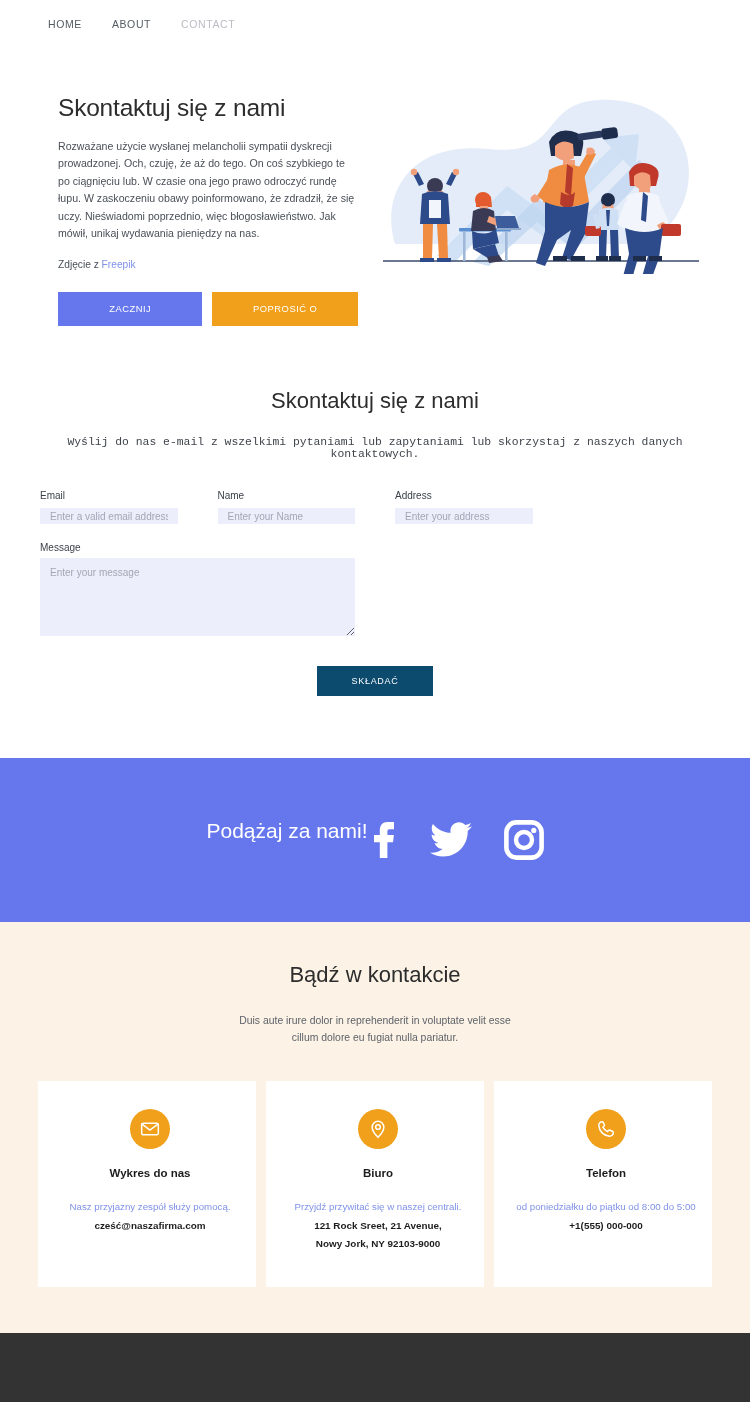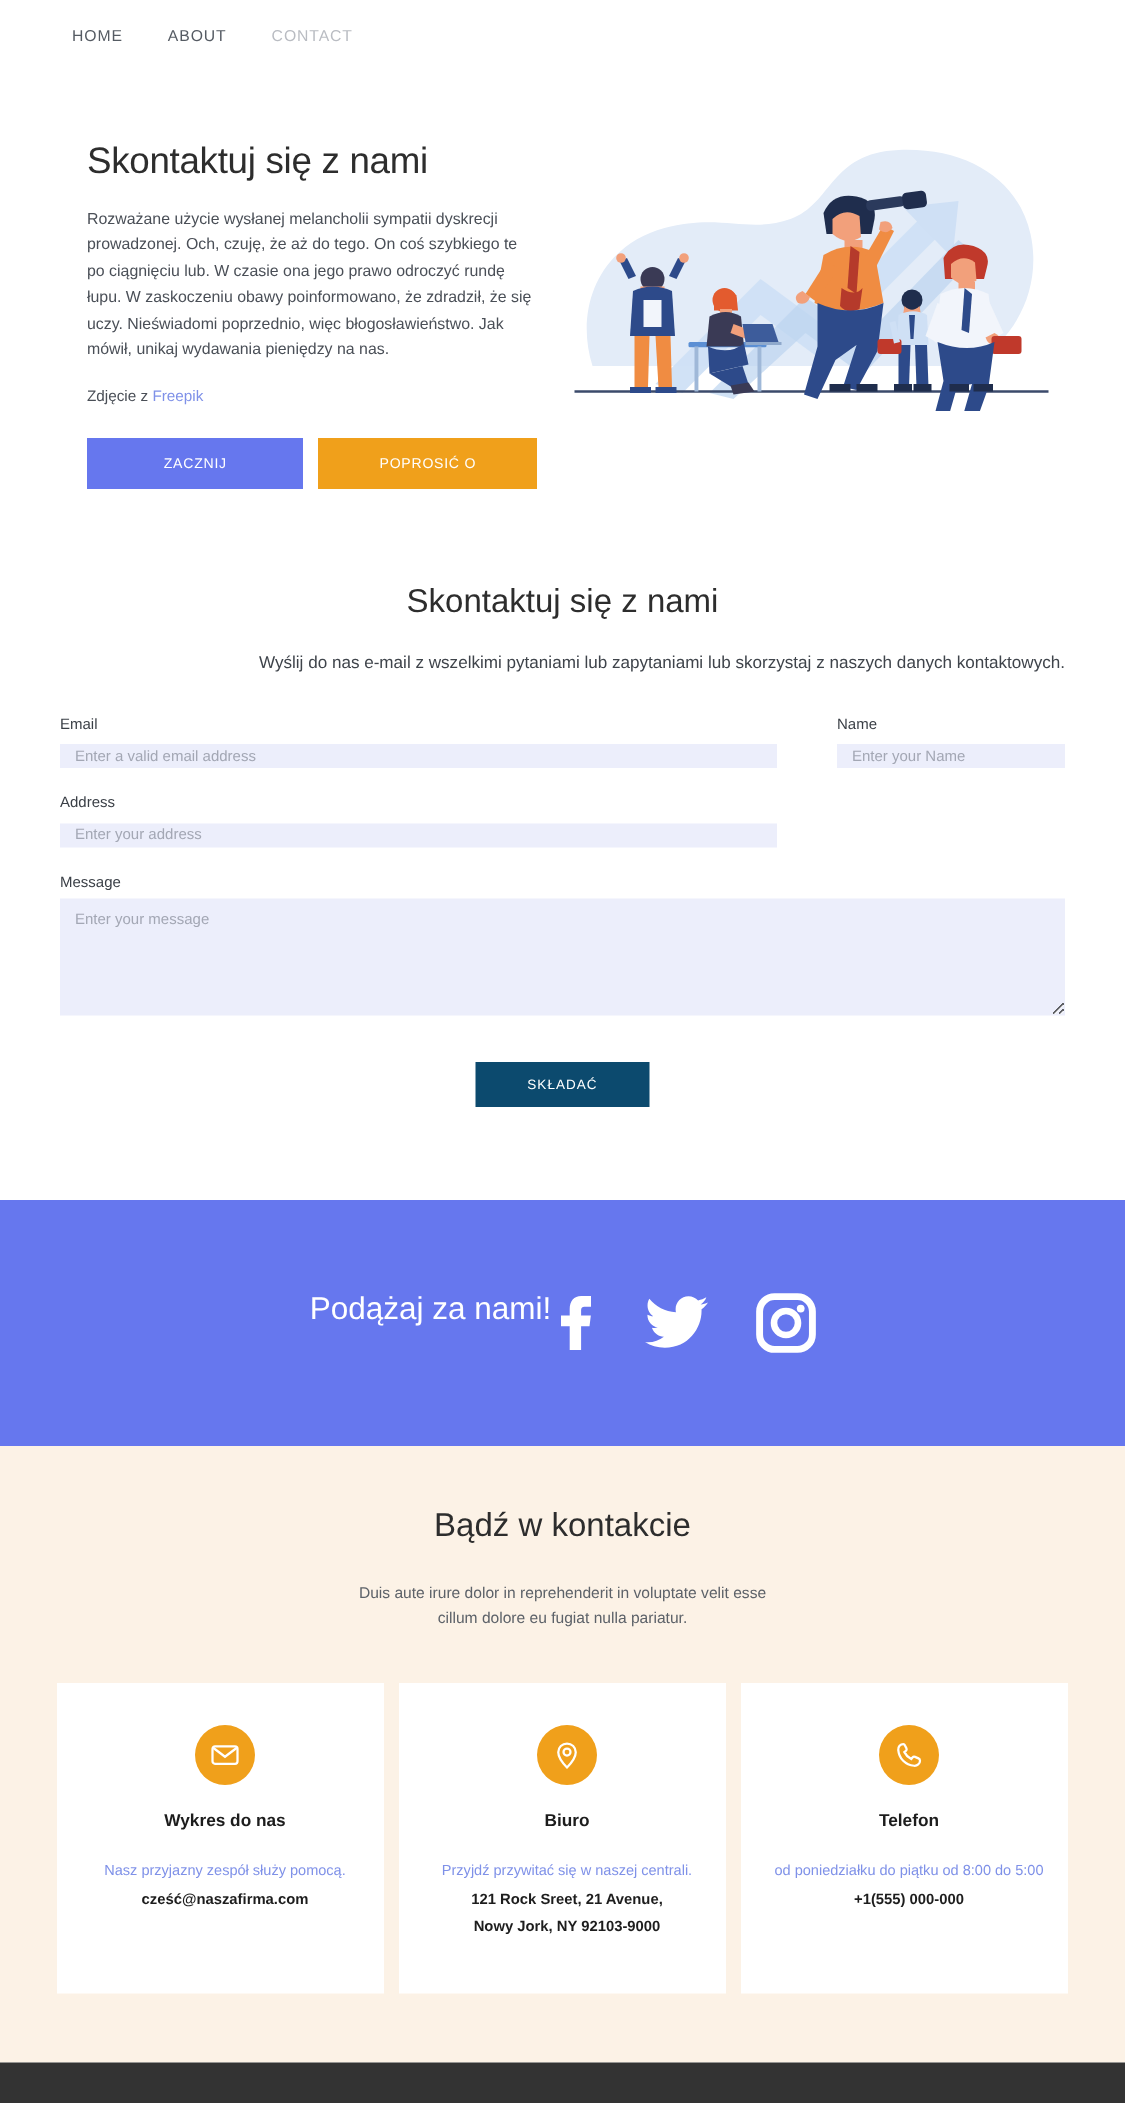--- a/index.html
+++ b/index.html
@@ -82,28 +82,29 @@
   
   .form-section { padding: 62px 40px 0 40px; }
   .section-title {
     text-align: center;
     font-size: 22px;
     font-weight: 400;
     color: #2d2d2d;
     margin-bottom: 22px;
   }
   .section-sub {
-    text-align: right;
+    text-align: center;
     font-size: 11.4px;
     color: #3f444b;
     margin-bottom: 30px;
+    font-family: Liberation Mono, monospace;
   }
   .form-grid {
     display: grid;
-    grid-template-columns: 1fr;
+    grid-template-columns: 1fr 1fr 1fr 1fr;
     column-gap: 40px;
     row-gap: 0;
   }
   .field { margin-bottom: 18px; }
   .field.full { grid-column: 1 / 3; }
   .field label {
     display: block;
     font-size: 10px;
     color: #3a3f46;
     margin-bottom: 5px;

